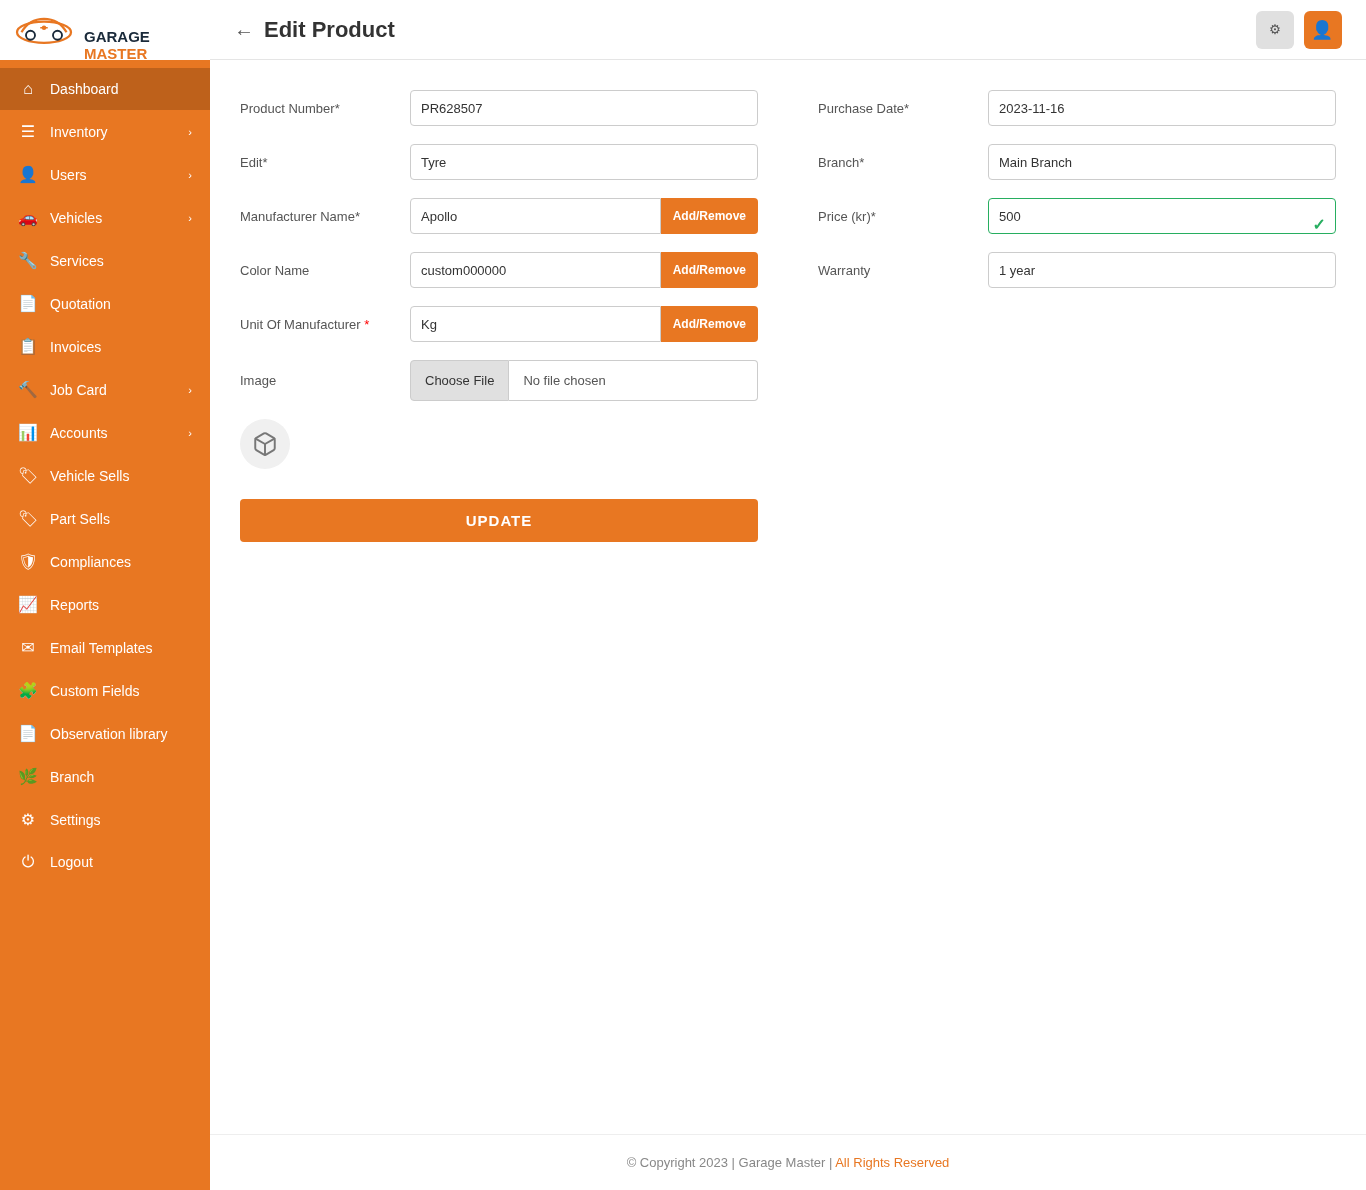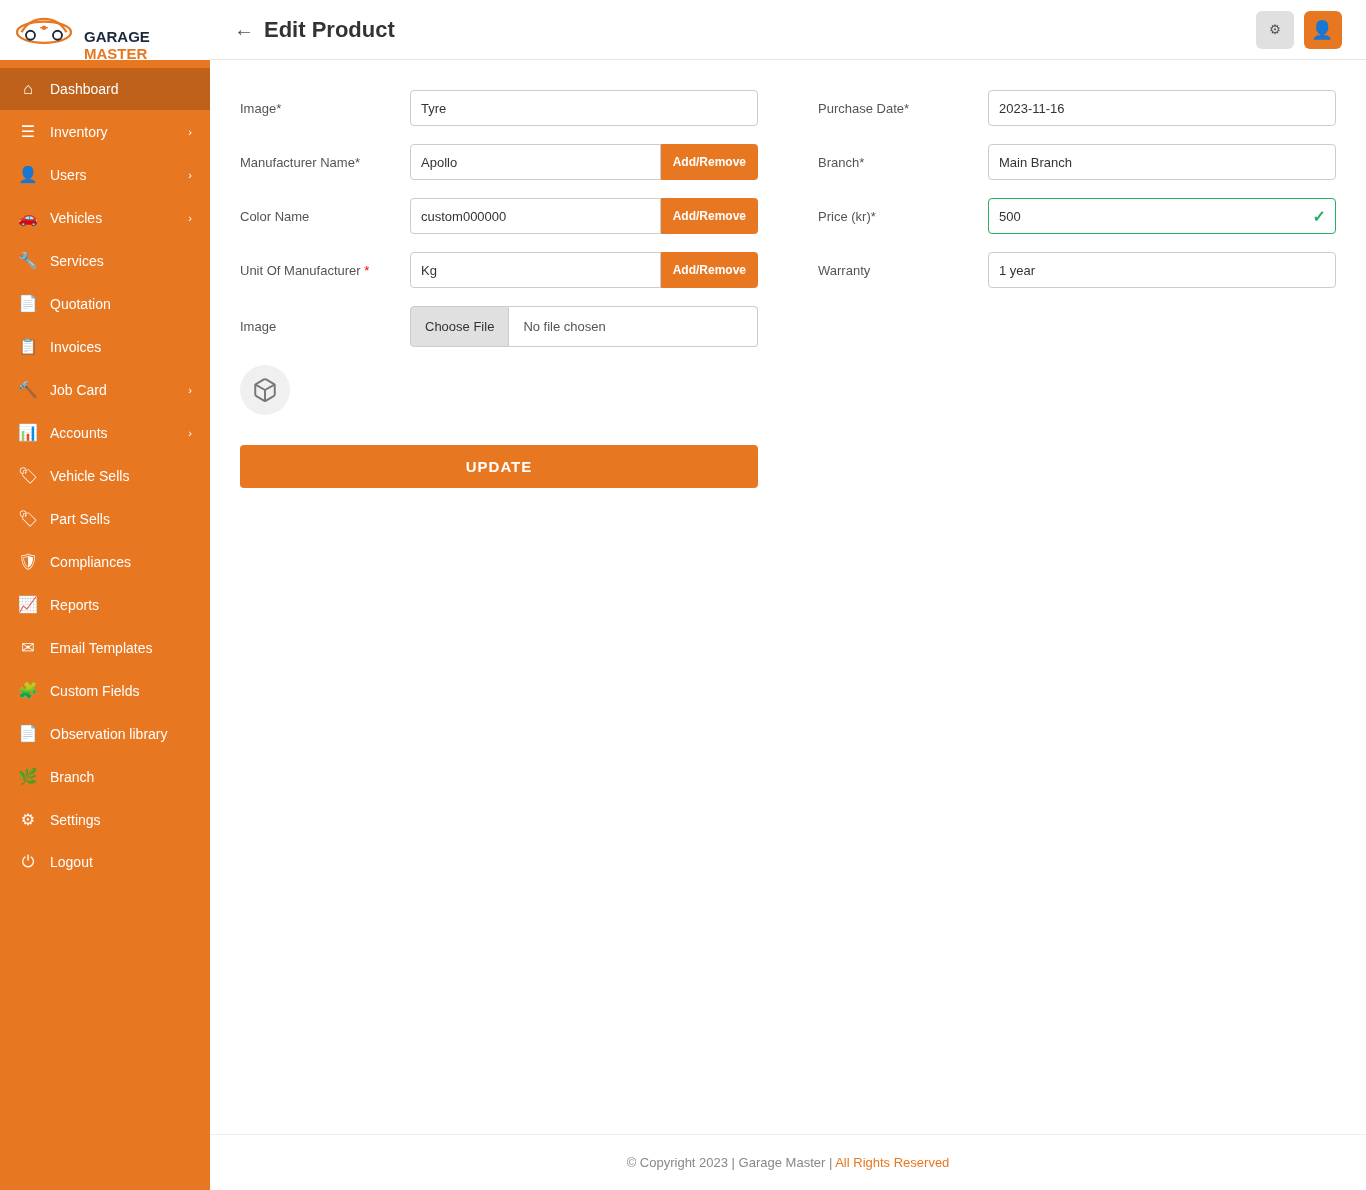--- a/index.html
+++ b/index.html
@@ -42,21 +42,21 @@
     .form-label { width: 170px; font-size: 13px; color: #555; font-weight: 500; flex-shrink: 0; }
     .form-control { flex: 1; height: 36px; border: 1px solid #ccc; border-radius: 4px; padding: 0 10px; font-size: 13px; color: #333; background: #fff; outline: none; }
     .form-control.success { border-color: #27ae60; }
 
     .input-with-btn { display: flex; gap: 0; flex: 1; }
     .input-with-btn .form-control { border-radius: 4px 0 0 4px; }
     .add-remove-btn { background: #e87722; color: #fff; border: none; padding: 0 12px; border-radius: 0 4px 4px 0; cursor: pointer; font-size: 12px; font-weight: bold; white-space: nowrap; }
 
     .form-select { flex: 1; height: 36px; border: 1px solid #ccc; border-radius: 4px; padding: 0 10px; font-size: 13px; color: #333; background: #fff; appearance: auto; }
 
-    .price-wrapper { display: flex; align-items: center; flex: 1; position: relative; }
+    .price-wrapper { display: flex; align-items: flex-end; flex: 1; position: relative; }
     .price-wrapper .form-control { padding-right: 36px; }
     .check-icon { position: absolute; right: 10px; color: #27ae60; font-size: 16px; font-weight: bold; }
     .file-choose-btn { background: #e0e0e0; border: 1px solid #ccc; border-radius: 4px 0 0 4px; padding: 6px 14px; font-size: 13px; cursor: pointer; color: #333; }
     .file-name { border: 1px solid #ccc; border-left: none; border-radius: 0 4px 4px 0; padding: 12px 14px; font-size: 13px; color: #555; flex: 1; }
 
     
     .box-icon-wrap { margin-bottom: 20px; }
     .box-icon-circle { width: 50px; height: 50px; border-radius: 50%; background: #f0f0f0; display: flex; align-items: center; justify-content: center; font-size: 22px; color: #666; }
 
     
@@ -190,23 +190,27 @@
           <span>👤</span>
         </button>
       </div>
     </div>
 
     <div class="form-area">
       <div class="form-grid">
 
         <div class="left-col">
           
-          
-          <div class="form-row">
-            <label class="form-label">Image*</label>
+          <div class="form-row">
+            <label class="form-label">Product Number*</label>
+            <input class="form-control" type="text" value="PR628507" style="">
+          </div>
+          
+          <div class="form-row">
+            <label class="form-label">Edit*</label>
             <input class="form-control" type="text" value="Tyre" style="">
           </div>
           
           <div class="form-row">
             <label class="form-label">Manufacturer Name*</label>
             <div class="input-with-btn">
               <input class="form-control" type="text" value="Apollo" style="">
               <button class="add-remove-btn">Add/Remove</button>
             </div>
           </div>

